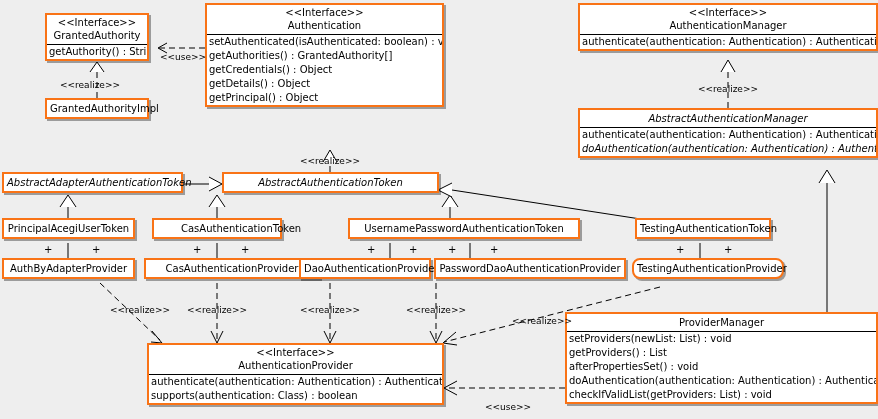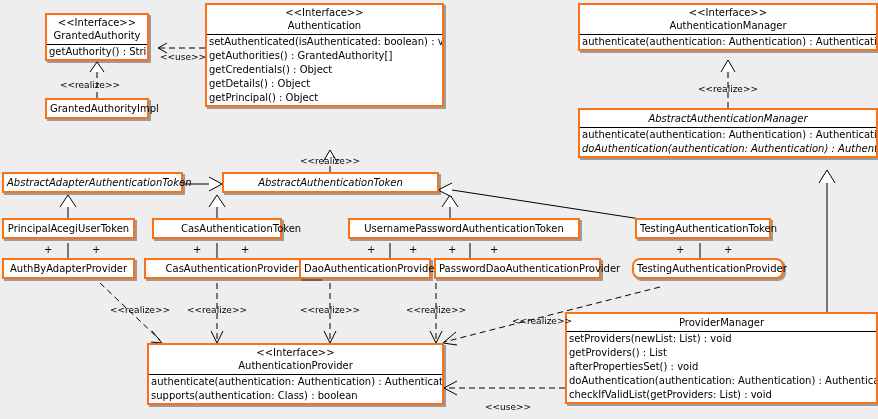--- a/index.html
+++ b/index.html
@@ -217,21 +217,21 @@
   </div>
 
   <div class="uml-class" style="left:144px;top:258px;width:176px;">
     <div class="simple-name">CasAuthenticationProvider</div>
   </div>
 
   <div class="uml-class" style="left:299px;top:258px;width:132px;">
     <div class="simple-name">DaoAuthenticationProvider</div>
   </div>
 
-  <div class="uml-class" style="left:434px;top:258px;width:167px;">
+  <div class="uml-class" style="left:434px;top:258px;width:192px;">
     <div class="simple-name">PasswordDaoAuthenticationProvider</div>
   </div>
 
   <div class="uml-class" style="left:632px;top:258px;width:152px;border-radius:8px;">
     <div class="simple-name">TestingAuthenticationProvider</div>
   </div>
 
   <div class="uml-class" style="left:147px;top:343px;width:297px;">
     <div class="cls-header">
       <span class="stereo">&lt;&lt;Interface&gt;&gt;</span>

